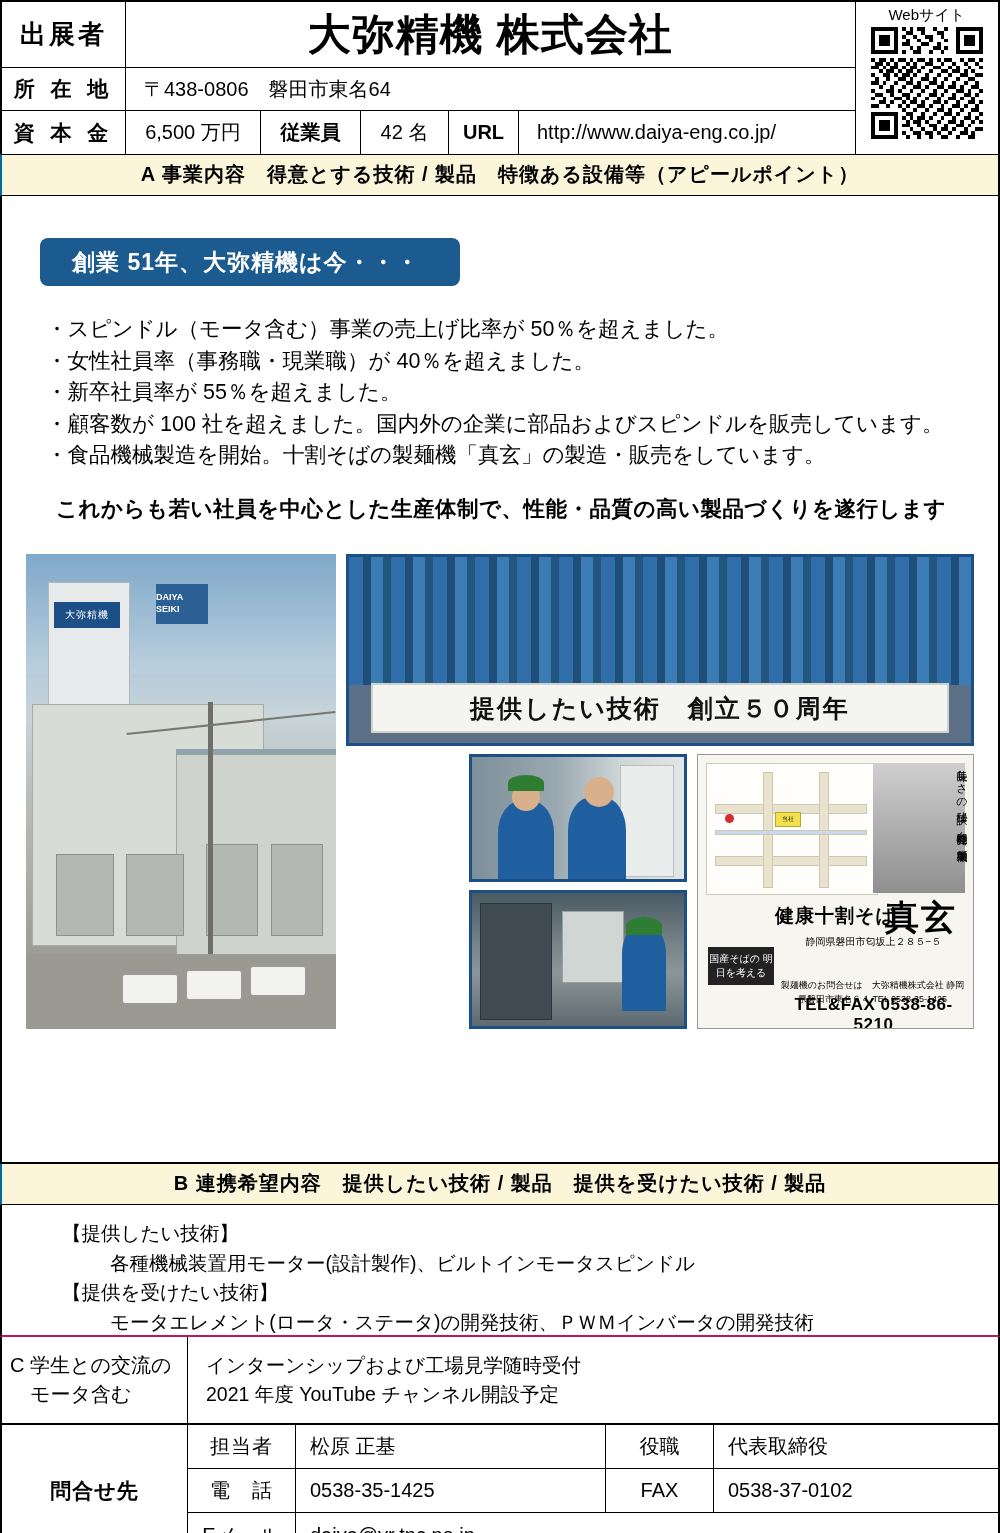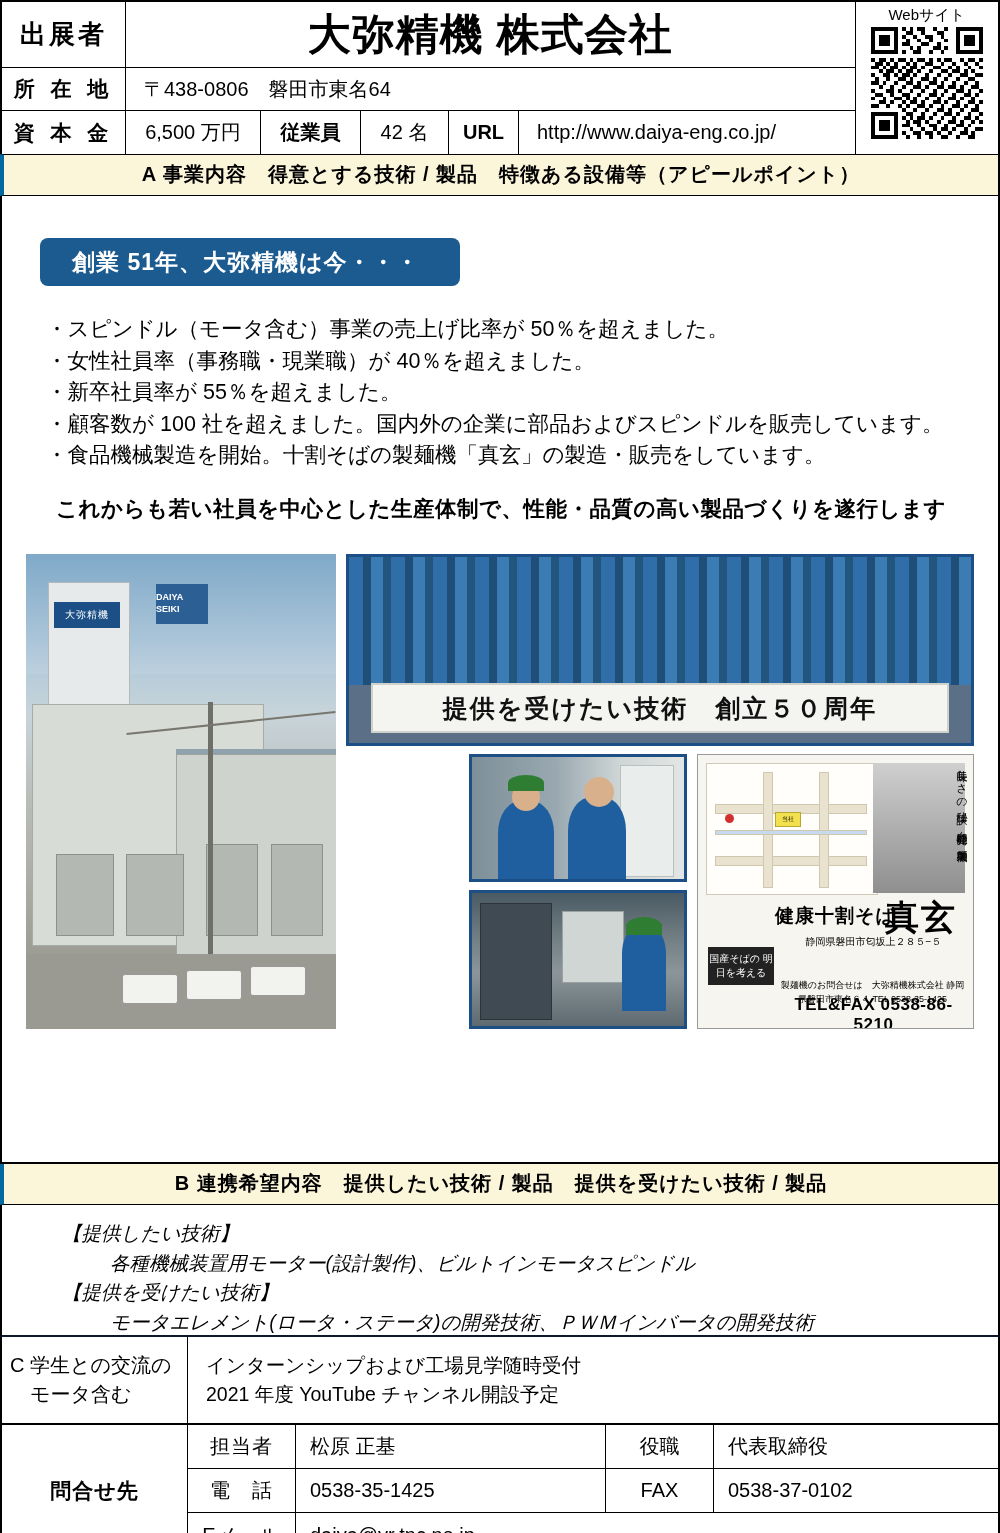--- a/index.html
+++ b/index.html
@@ -132,21 +132,21 @@
     margin-bottom: 2px;
   }
   .qr {
     width: 112px;
     height: 112px;
   }
 
   
   .band {
     background: #fbf6da;
-    border-left: 4px solid #0369a1;
+    border-left: 2px solid #0369a1;
     border-right: 2px solid #000;
     border-bottom: 1.5px solid #000;
     box-sizing: border-box;
     width: 1000px;
     text-align: center;
     font-size: 20px;
     font-weight: bold;
     padding: 6px 0 7px 0;
     letter-spacing: 1px;
   }
@@ -378,26 +378,25 @@
   .flyer-side {
     position: absolute; right: 4px; top: 6px;
     writing-mode: vertical-rl;
     font-size: 11px; line-height: 1.4; letter-spacing: 1px;
   }
 
   
   .sec-b {
     border-left: 2px solid #000;
     border-right: 2px solid #000;
-    border-bottom: 2px solid #0f172a;
+    border-bottom: 2px solid #be185d;
     box-sizing: border-box;
     width: 1000px;
     height: 132px;
     padding: 14px 0 12px 60px;
-    font-style: italic;
   }
   .sec-b .line {
     font-size: 19.5px;
     line-height: 1.52;
     white-space: nowrap;
   }
   .sec-b .indent { padding-left: 48px; }
 
   
   .sec-c {
@@ -770,21 +769,21 @@
         <div class="bldg-wire"></div>
         <div class="bldg-ground"></div>
         <div class="bldg-van" style="left:96px; top:420px; width:54px; height:28px;"></div>
         <div class="bldg-van" style="left:160px; top:416px; width:54px; height:28px;"></div>
         <div class="bldg-van" style="left:224px; top:412px; width:54px; height:28px;"></div>
       </div>
 
       <div class="ph ph-group">
         <div class="grp-wall"></div>
         <div class="grp-people"></div>
-        <div class="grp-banner">提供を受けたい技術　創立５０周年</div>
+        <div class="grp-banner">提供したい技術　創立５０周年</div>
       </div>
 
       <div class="ph ph-workers">
         <div class="w-panel"></div>
         <div class="w-person" style="left:26px; top:44px; width:56px; height:80px;"></div>
         <div class="w-head" style="left:40px; top:26px; width:28px; height:28px;"></div>
         <div class="w-hat" style="left:36px; top:18px; width:36px; height:16px;"></div>
         <div class="w-person" style="left:96px; top:40px; width:58px; height:84px;"></div>
         <div class="w-head" style="left:112px; top:20px; width:30px; height:30px;"></div>
       </div>

